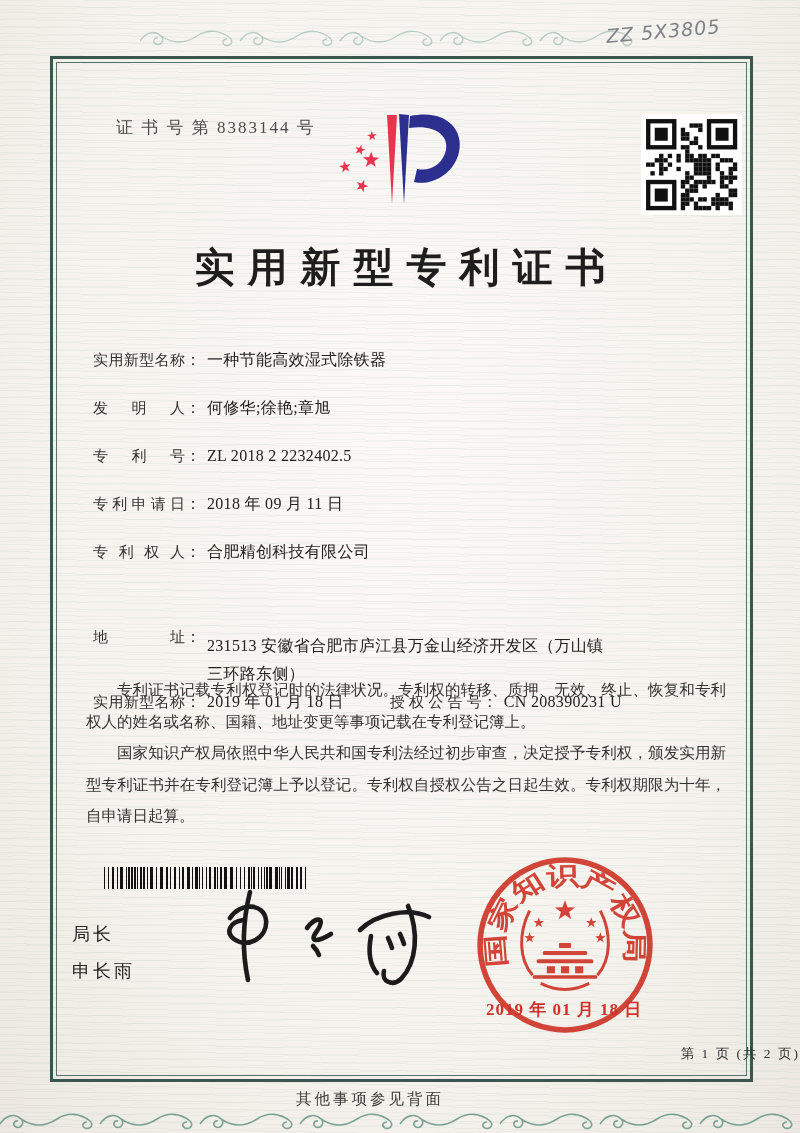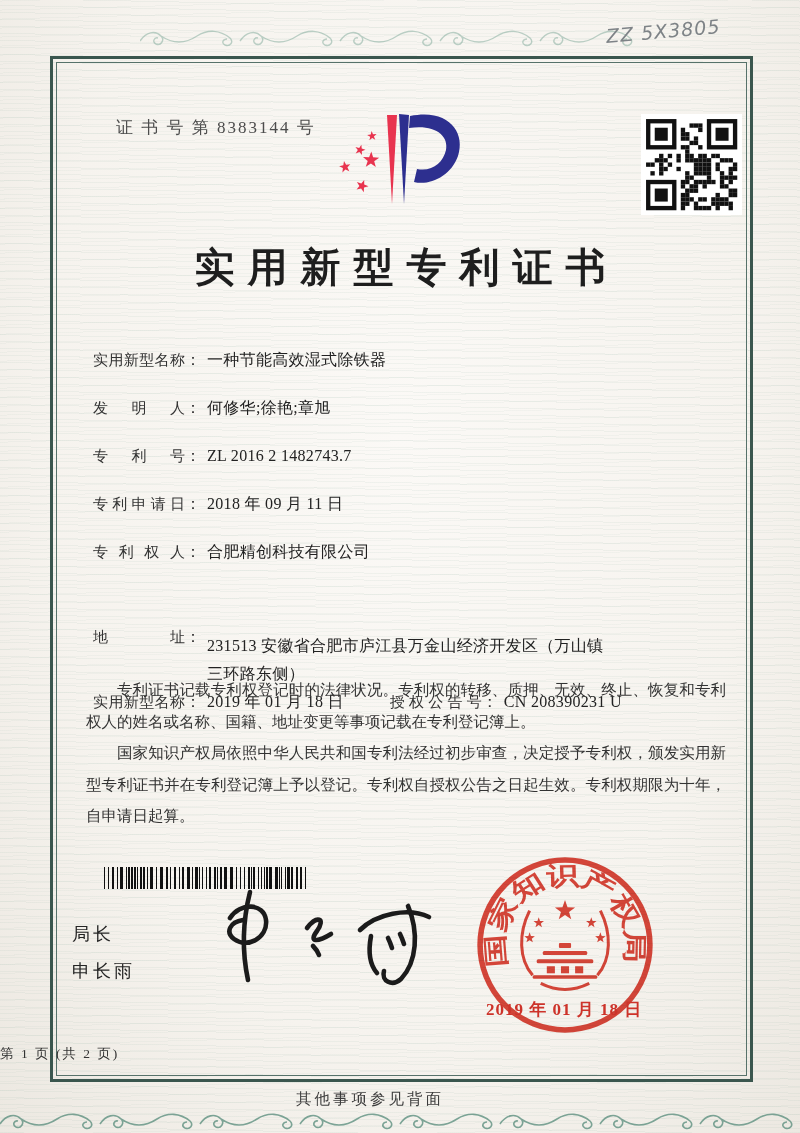--- a/index.html
+++ b/index.html
@@ -36,21 +36,21 @@
     line-height:31.5px;color:#333;text-align:justify;}
   .paras p{margin:0;text-indent:2em;}
   .barcode{position:absolute;left:104px;top:867px;width:206px;height:22px;}
   .director{position:absolute;left:72px;top:916px;font-family:"Liberation Sans","DejaVu Sans",sans-serif;
     font-size:18px;letter-spacing:3px;line-height:37px;color:#242424;}
   .signature{position:absolute;left:212px;top:876px;width:240px;height:128px;}
   .seal{position:absolute;left:472px;top:852px;width:186px;height:186px;
     mix-blend-mode:multiply;opacity:0.93;}
   .seal-date{position:absolute;left:486px;top:998px;font-size:17px;font-weight:700;
     color:#cd332a;letter-spacing:1px;}
-  .page-indicator{position:absolute;left:0;top:1045px;width:100%;text-align:left;
+  .page-indicator{position:absolute;left:0;top:1045px;width:100%;text-align:right;
     font-size:13.5px;letter-spacing:2px;color:#333;}
   .footer-note{position:absolute;left:-30px;top:1089px;width:100%;text-align:center;
     font-size:15.5px;letter-spacing:3px;color:#3c3c3c;}
   .orn-top{position:absolute;left:140px;top:28px;width:500px;height:26px;opacity:0.45;}
   .orn-bottom{position:absolute;left:0;top:1109px;width:800px;height:24px;opacity:0.8;}
 </style>
 </head>
 <body>
 
 <div class="page">
@@ -241,21 +241,21 @@
       <span class="f-value">一种节能高效湿式除铁器</span>
     </div>
     <div class="f-row">
       <span class="f-label">发明人</span>
         <span class="f-colon">：</span>
       <span class="f-value">何修华;徐艳;章旭</span>
     </div>
     <div class="f-row">
       <span class="f-label">专利号</span>
         <span class="f-colon">：</span>
-      <span class="f-value">ZL 2016 2 1482743.7</span>
+      <span class="f-value">ZL 2018 2 2232402.5</span>
     </div>
     <div class="f-row">
       <span class="f-label">专利申请日</span>
         <span class="f-colon">：</span>
       <span class="f-value">2018 年 09 月 11 日</span>
     </div>
     <div class="f-row">
       <span class="f-label">专利权人</span>
         <span class="f-colon">：</span>
       <span class="f-value">合肥精创科技有限公司</span>

